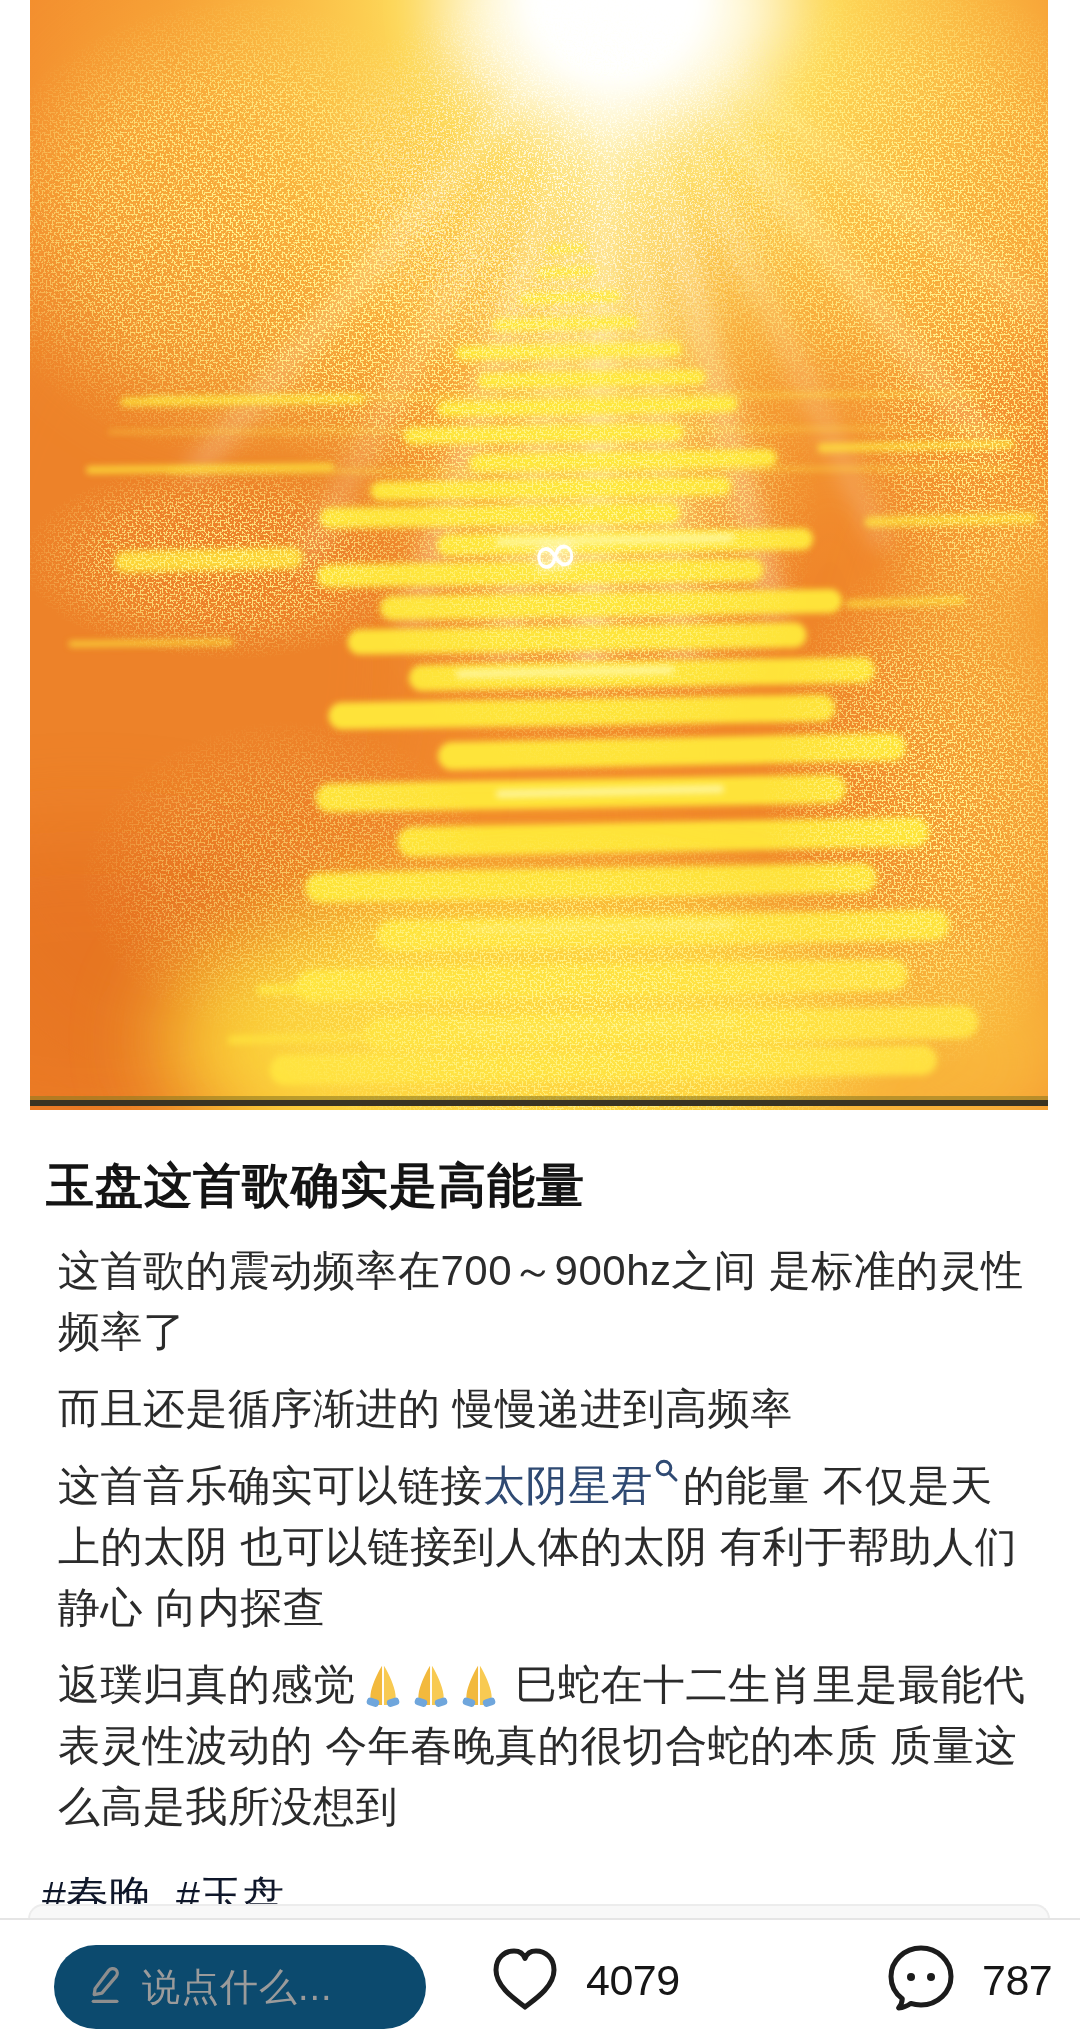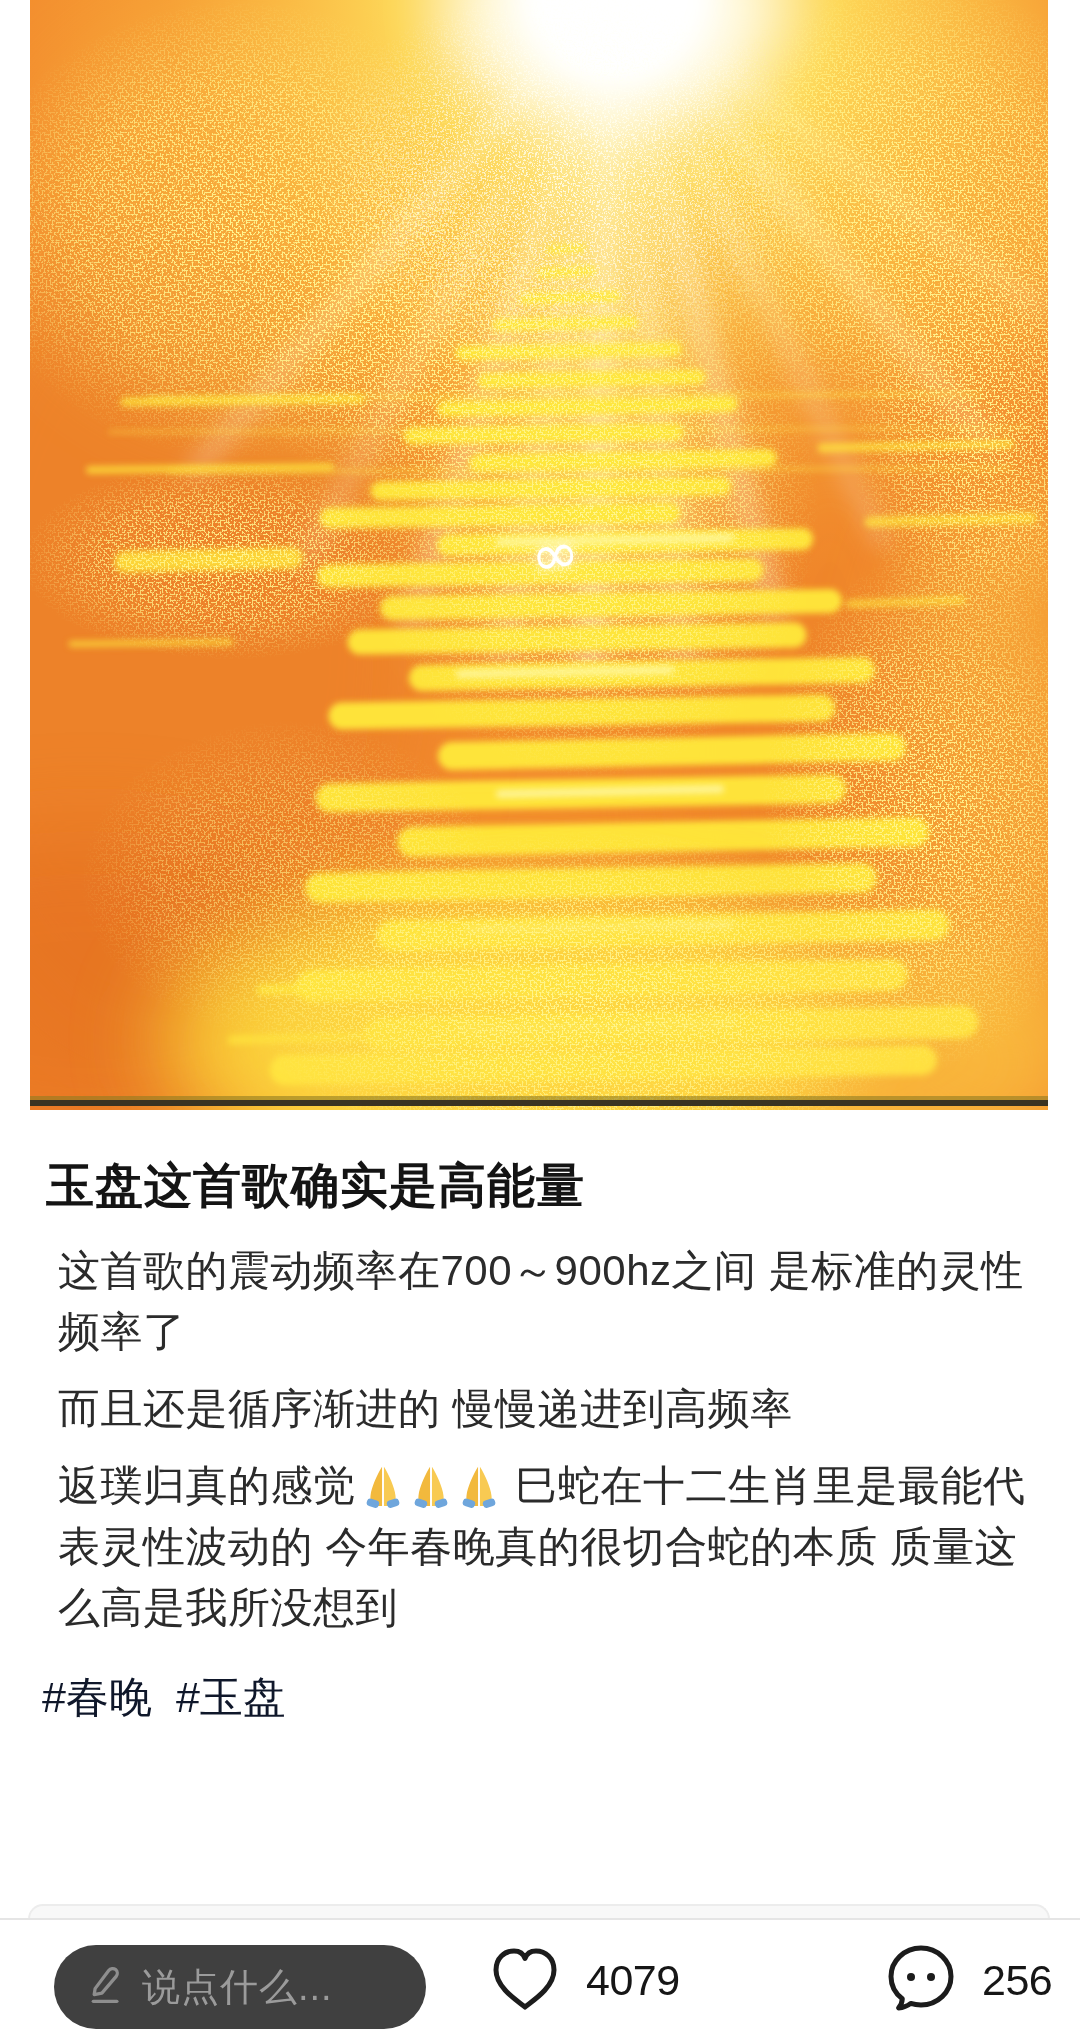--- a/index.html
+++ b/index.html
@@ -24,21 +24,21 @@
   .emoji-group{display:inline-block;vertical-align:-8px;line-height:0;margin:0 12px 0 4px;white-space:nowrap;}
   .emoji-group svg{margin-right:2px;}
   .hashtags{margin-top:32px;font-size:43px;line-height:54px;}
   .hashtags a{color:#0f172a;text-decoration:none;margin-right:24px;cursor:pointer;}
 
   
   .comment-sliver{position:absolute;left:28px;top:1904px;width:1022px;height:15px;background:#f8f8f8;
                   border:2px solid #ececec;border-bottom:none;border-radius:18px 18px 0 0;box-sizing:border-box;}
   .divider{position:absolute;left:0;top:1918px;width:1080px;height:2px;background:#e5e5e5;}
   .bottom-bar{position:absolute;left:0;top:1920px;width:1080px;height:121px;background:#fff;}
-  .composer{position:absolute;left:54px;top:25px;width:372px;height:84px;border-radius:42px;background:#404040;
+  .composer{position:absolute;left:54px;top:25px;width:372px;height:84px;border-radius:42px;background:#0c4a6e;
             display:flex;align-items:center;padding-left:32px;box-sizing:border-box;cursor:text;}
   .composer .ph{font-size:38px;color:#9B9B9B;margin-left:16px;letter-spacing:1px;}
   .action{position:absolute;top:0;height:121px;display:flex;align-items:center;cursor:pointer;}
   .action .cnt{font-size:43px;color:#161616;margin-left:24px;font-weight:400;letter-spacing:-.5px;}
   .action.like{left:488px;} .action.collect{left:694px;} .action.comment{left:884px;}
 </style>
 </head>
 <body>
 
 <div class="screen">
@@ -185,20 +185,24 @@
       <rect x="0" y="1100" width="1018" height="6" fill="#3A3322"></rect>
     </svg>
     <div class="infinity">∞</div>
   </div>
 
   <div class="content">
     <h1 class="title">玉盘这首歌确实是高能量</h1>
     <div class="bodytext">
       <p><span>这首歌的震动频率在700～900hz之间 是标准的灵性频率了</span></p>
       <p><span>而且还是循序渐进的 慢慢递进到高频率</span></p>
+      <p><span>这首音乐确实可以链接</span><a class="topic-link"><span>太阴星君</span><span class="sup-search"><svg width="26" height="26" viewBox="0 0 26 26">
+                <circle cx="10" cy="10" r="6.8" fill="none" stroke="#2F4A73" stroke-width="3"></circle>
+                <line x1="15.5" y1="15.5" x2="22" y2="22" stroke="#2F4A73" stroke-width="3" stroke-linecap="round"></line>
+              </svg></span></a><span>的能量 不仅是天上的太阴 也可以链接到人体的太阴 有利于帮助人们静心 向内探查</span></p>
       <p><span>返璞归真的感觉</span><span class="emoji-group"><svg width="46" height="46" viewBox="0 0 48 48">
               <path d="M23 5 C18 13 12 26 11 35 C10 41 13 45 18 46 L23 46 Z" fill="#F2B93D"></path>
               <path d="M25 5 C30 13 36 26 37 35 C38 41 35 45 30 46 L25 46 Z" fill="#F8CA52"></path>
               <rect x="7" y="39" width="13" height="8" rx="3.5" fill="#6FA6DC" transform="rotate(18 13.5 43)"></rect>
               <rect x="28" y="39" width="13" height="8" rx="3.5" fill="#6FA6DC" transform="rotate(-18 34.5 43)"></rect>
             </svg><svg width="46" height="46" viewBox="0 0 48 48">
               <path d="M23 5 C18 13 12 26 11 35 C10 41 13 45 18 46 L23 46 Z" fill="#F2B93D"></path>
               <path d="M25 5 C30 13 36 26 37 35 C38 41 35 45 30 46 L25 46 Z" fill="#F8CA52"></path>
               <rect x="7" y="39" width="13" height="8" rx="3.5" fill="#6FA6DC" transform="rotate(18 13.5 43)"></rect>
               <rect x="28" y="39" width="13" height="8" rx="3.5" fill="#6FA6DC" transform="rotate(-18 34.5 43)"></rect>
@@ -235,17 +239,17 @@
       <span class="cnt">4079</span>
     </div>
 
 
     <div class="action comment">
       <span><svg width="74" height="72" viewBox="0 0 74 72">
             <path d="M37 5 C20.5 5 7 17.8 7 33.5 C7 42.5 11.4 50.5 18.3 55.8 C18.1 59.2 16.9 62.4 14.6 65 C19.3 64.7 23.4 63 26.7 60.4 C30 61.5 33.4 62 37 62 C53.5 62 67 49.2 67 33.5 C67 17.8 53.5 5 37 5 Z" fill="none" stroke="#1C1C1C" stroke-width="5" stroke-linejoin="round"></path>
             <circle cx="27" cy="34" r="4" fill="#1C1C1C"></circle>
             <circle cx="47" cy="34" r="4" fill="#1C1C1C"></circle>
           </svg></span>
-      <span class="cnt">256</span>
+      <span class="cnt">787</span>
     </div>
   </div>
 
 </div>
 
 </body></html>

